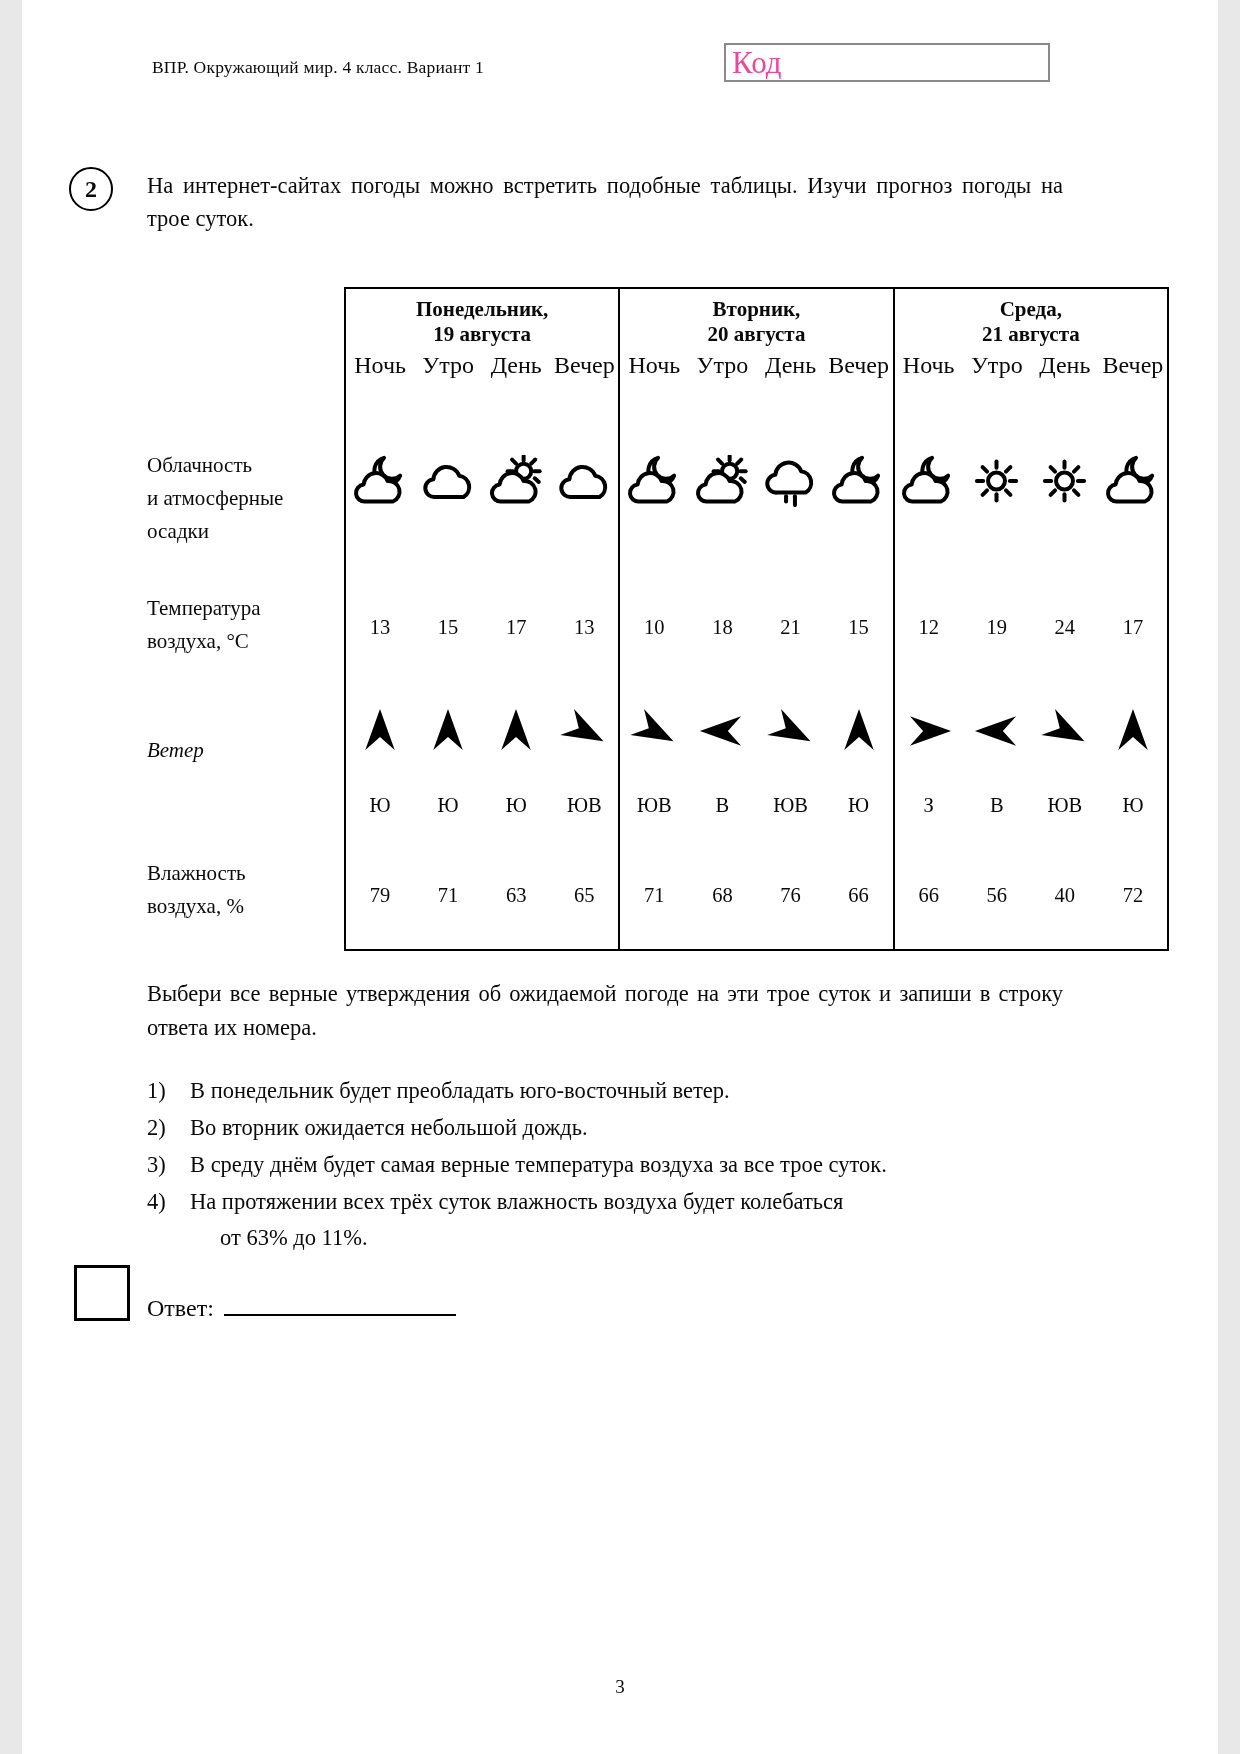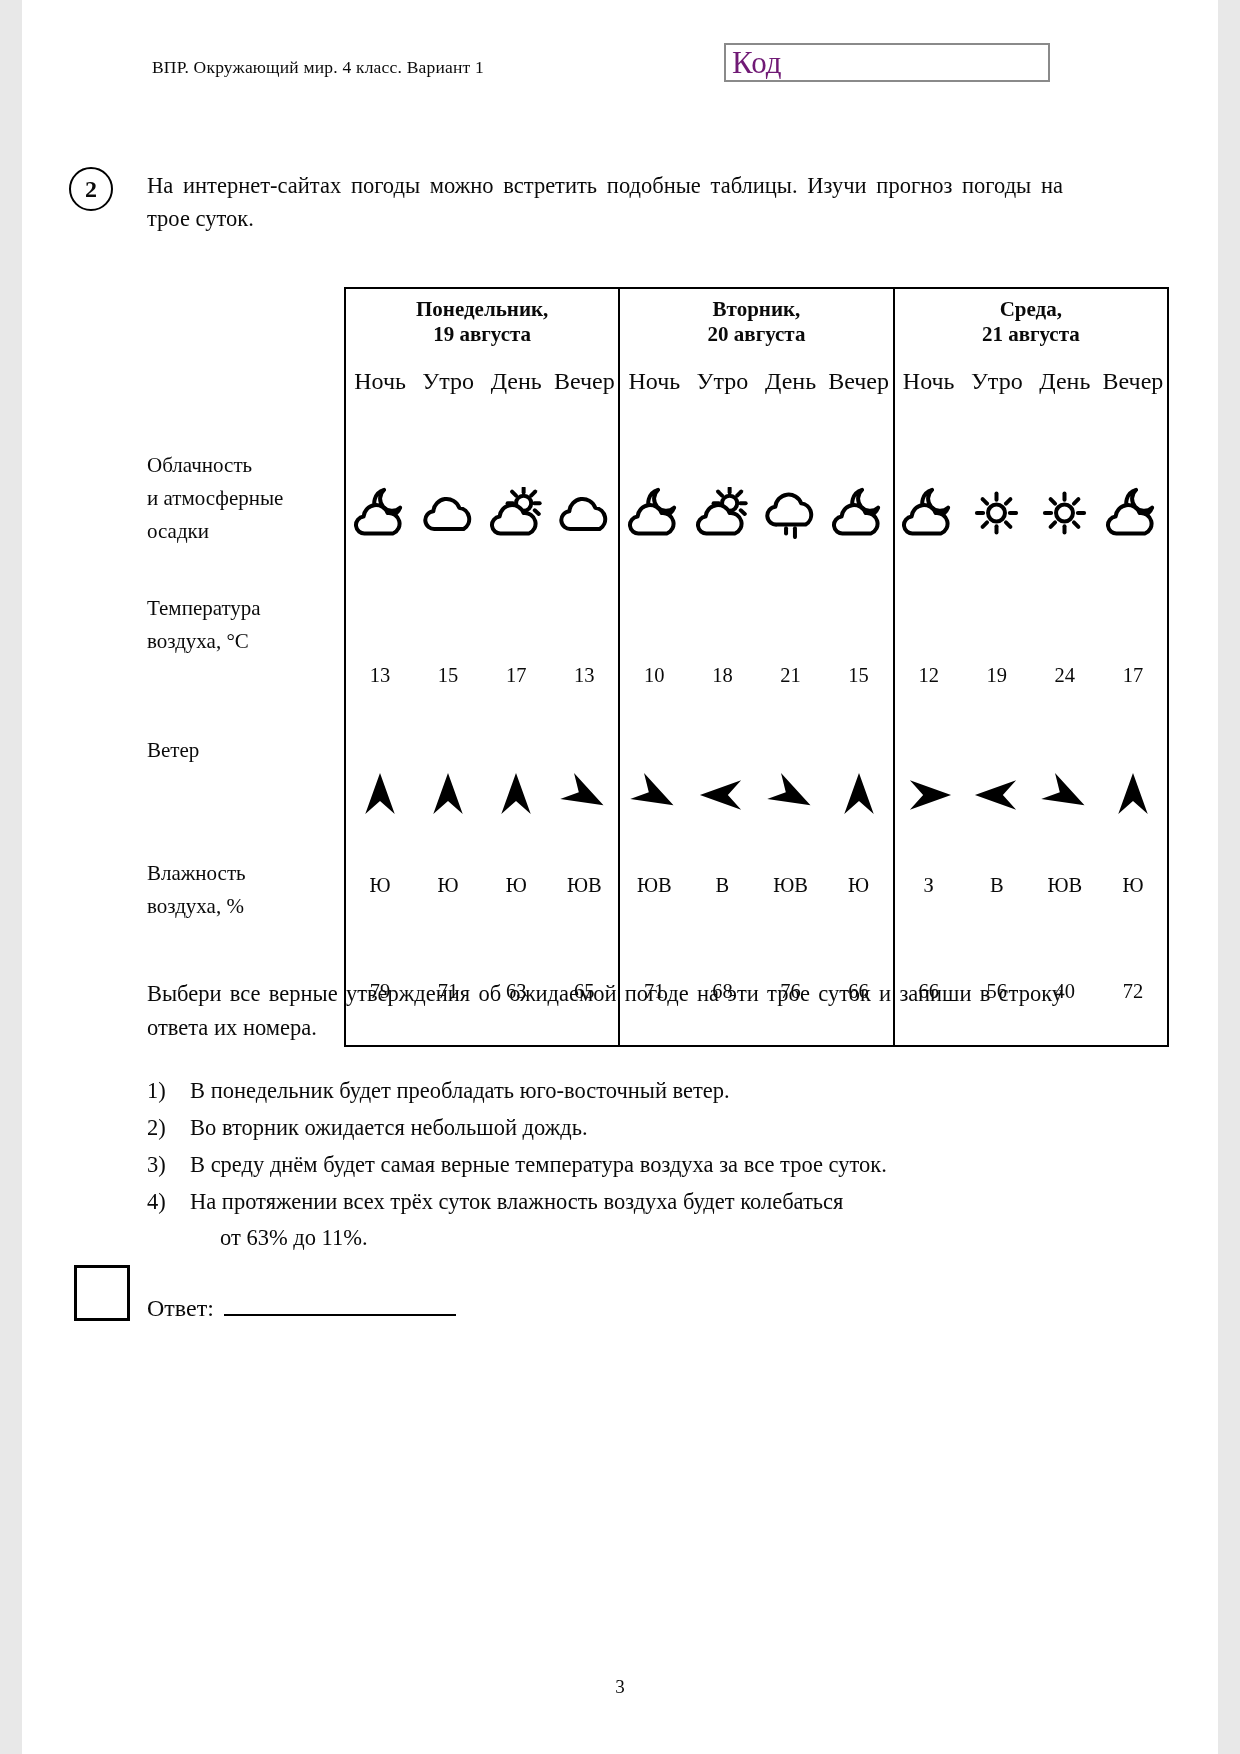--- a/index.html
+++ b/index.html
@@ -12,21 +12,21 @@
     margin:0 auto;
     overflow:hidden;
   }
   
   .hdr-title{position:absolute;left:130px;top:57px;font-size:17.5px;letter-spacing:.2px;}
   .kod-box{
     position:absolute;left:702px;top:43px;width:326px;height:39px;
     border:2px solid #8a8a8a;box-sizing:border-box;
   }
   .kod-box .kod{
-    position:absolute;left:6px;top:1px;font-size:31px;color:#701a75;line-height:34px;text-align:right;
+    position:absolute;left:6px;top:1px;font-size:31px;color:#ec4899;line-height:34px;text-align:right;
   }
   
   .task-circle{
     position:absolute;left:47px;top:167px;width:44px;height:44px;border-radius:50%;
     border:2.5px solid #000;box-sizing:border-box;
     display:flex;align-items:center;justify-content:center;
     font-size:24px;font-weight:bold;
   }
   .intro{
     position:absolute;left:125px;top:169px;width:916px;
@@ -35,30 +35,29 @@
   
   .forecast-wrap{position:absolute;left:125px;top:287px;display:flex;}
   .row-labels{
     width:197px;flex:none;display:grid;
     grid-template-rows:94px 178px 132px 76px 72px 108px;
     font-size:21px;line-height:33px;
   }
   .rl{align-self:center;}
   .rl-clouds{grid-row:2;align-self:start;padding-top:68px;}
   .rl-temp{grid-row:3;align-self:center;}
-  .rl-wind{grid-row:4;align-self:end;padding-bottom:0px;}
+  .rl-wind{grid-row:4;align-self:end;padding-bottom:0px;font-style:italic;}
   .rl-hum{grid-row:6;align-self:center;padding-bottom:6px;}
   .ftable{
     width:821px;flex:none;border:2px solid #000;box-sizing:content-box;
     display:flex;background:#fff;
   }
   .day-col{
     flex:1 1 0;display:grid;
     grid-template-rows:58px 36px 178px 132px 76px 72px 108px;
-    gap:16px;
   }
   .day-col + .day-col{border-left:2px solid #000;}
   .trow{display:grid;grid-template-columns:repeat(4,1fr);align-items:center;justify-items:center;}
   .day-name{
     display:block;text-align:center;font-weight:bold;font-size:21px;line-height:25px;padding-top:8px;
   }
   .times span{font-size:24px;}
   .icons{padding-top:18px;}
   .icons svg{width:57px;height:52px;display:block;}
   .icons svg .st{fill:#fff;stroke:#000;stroke-width:4.5;stroke-linejoin:round;}

